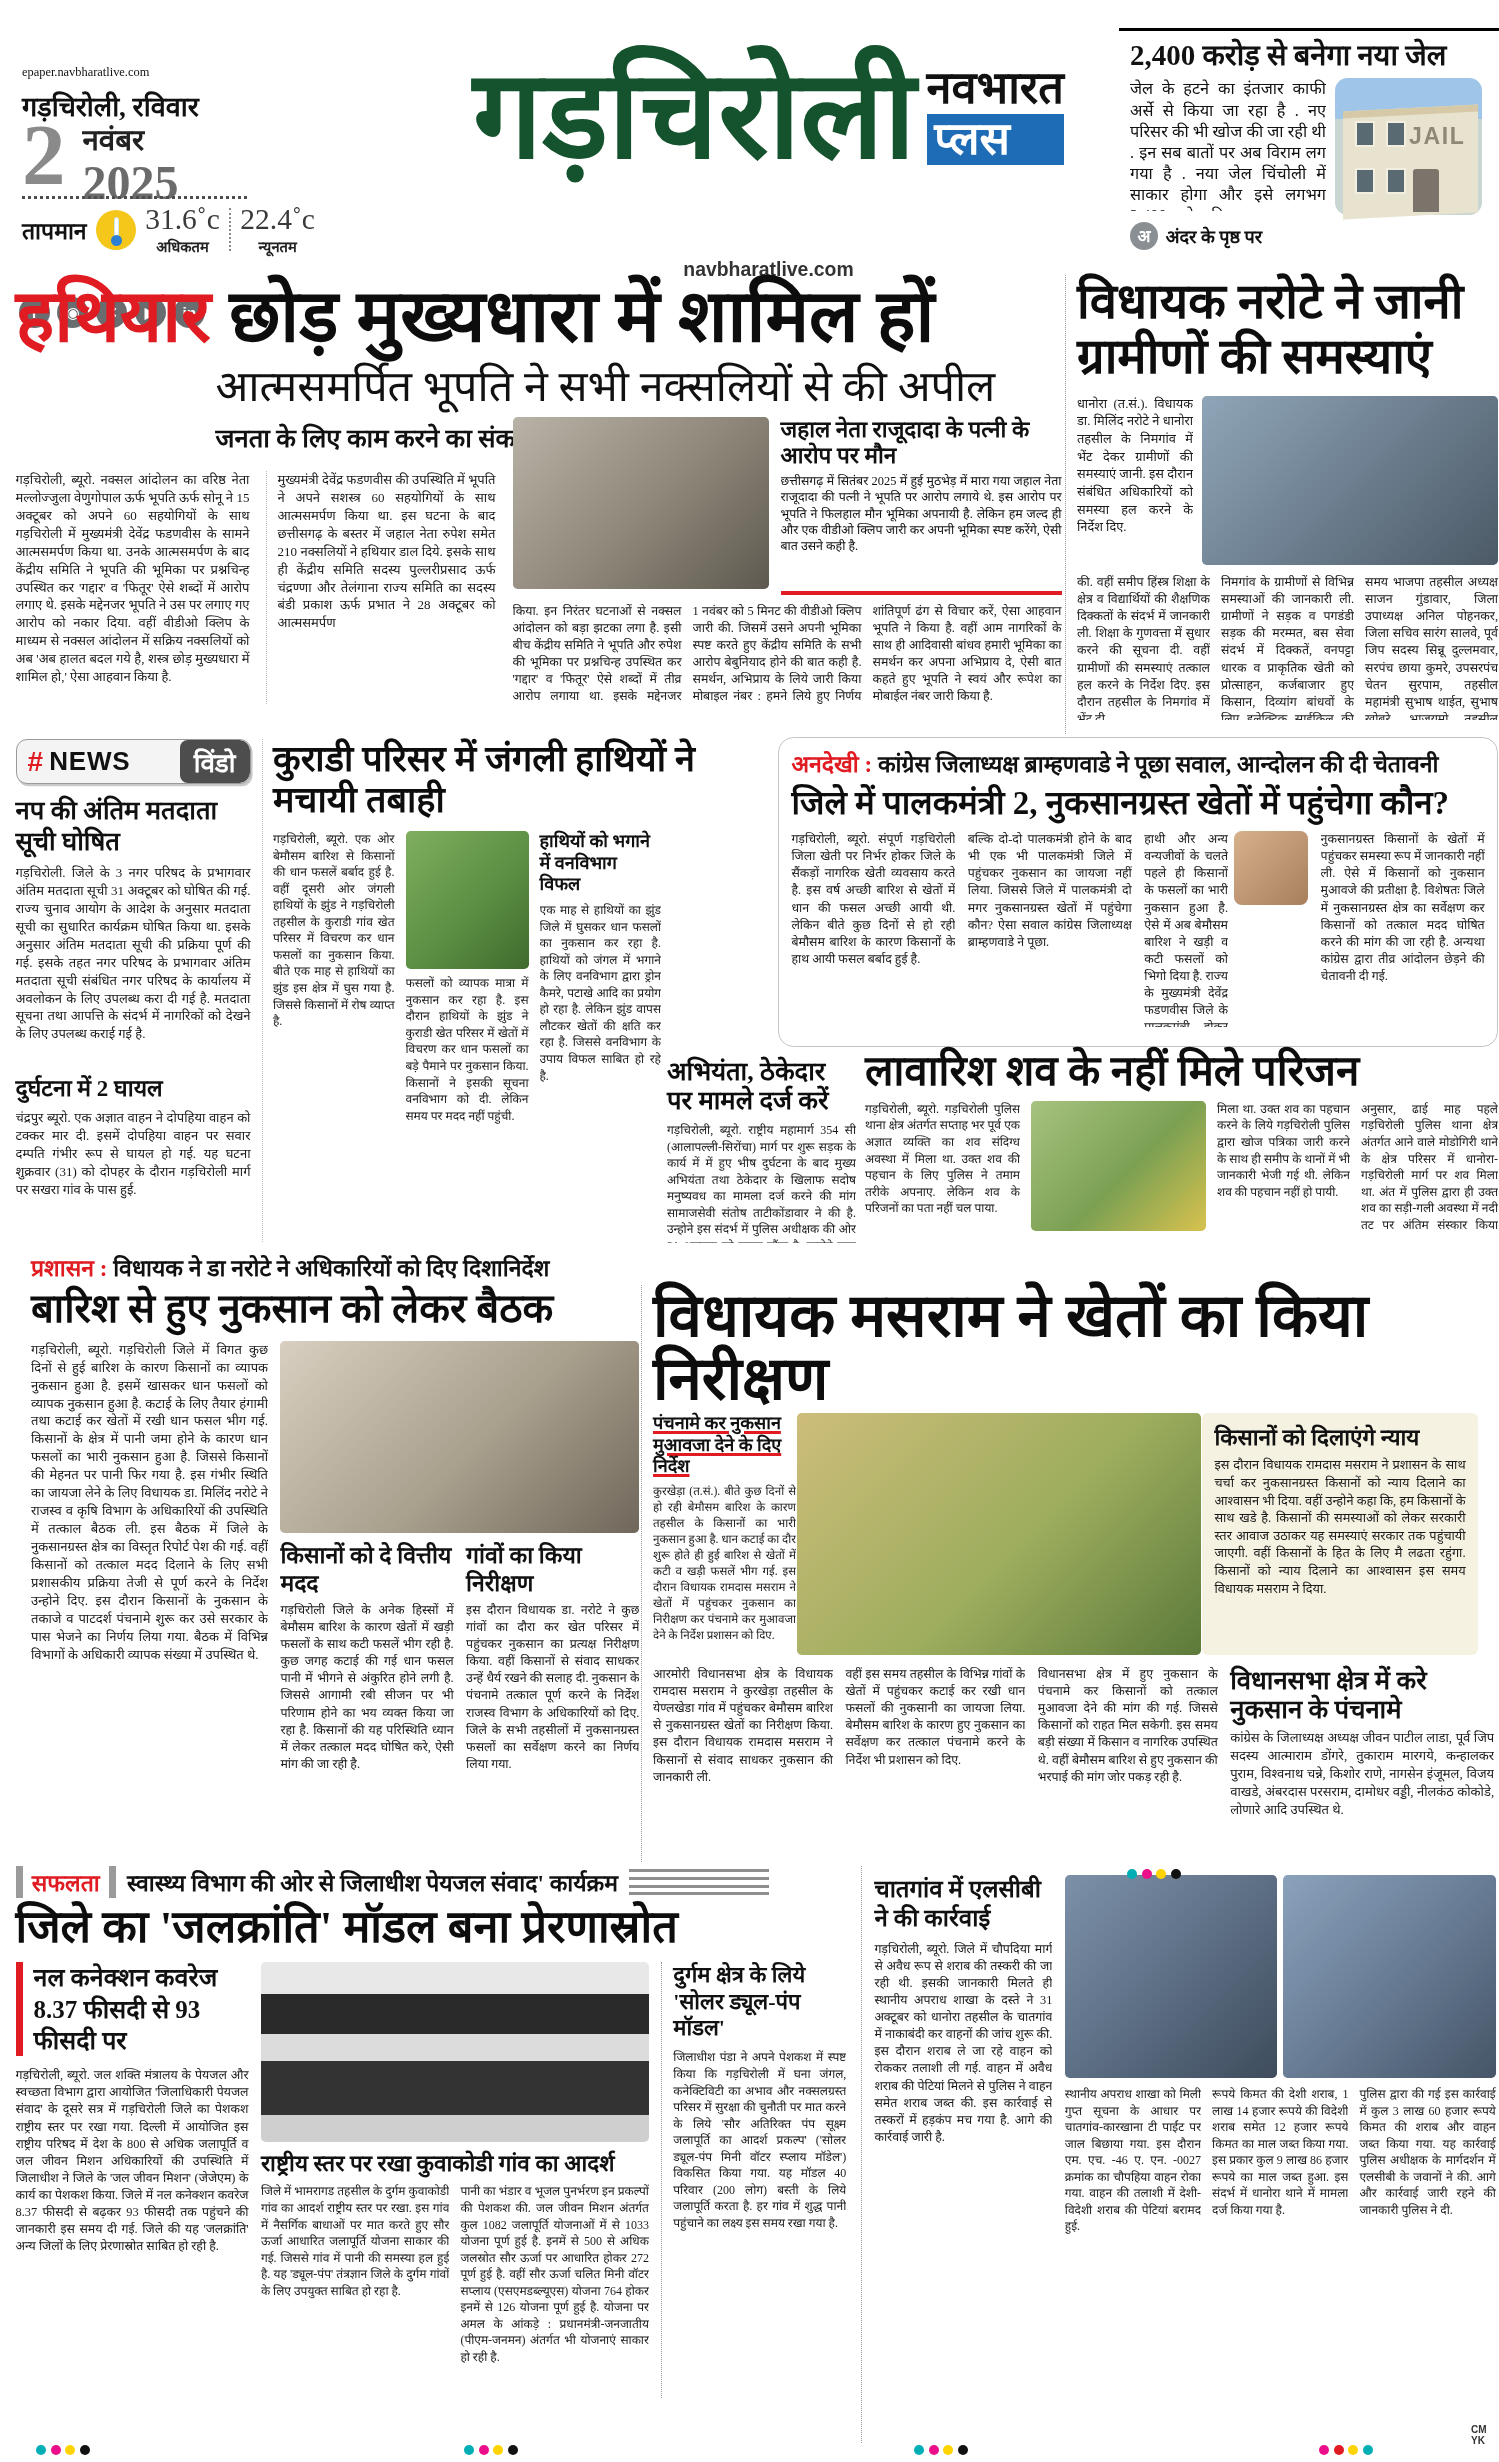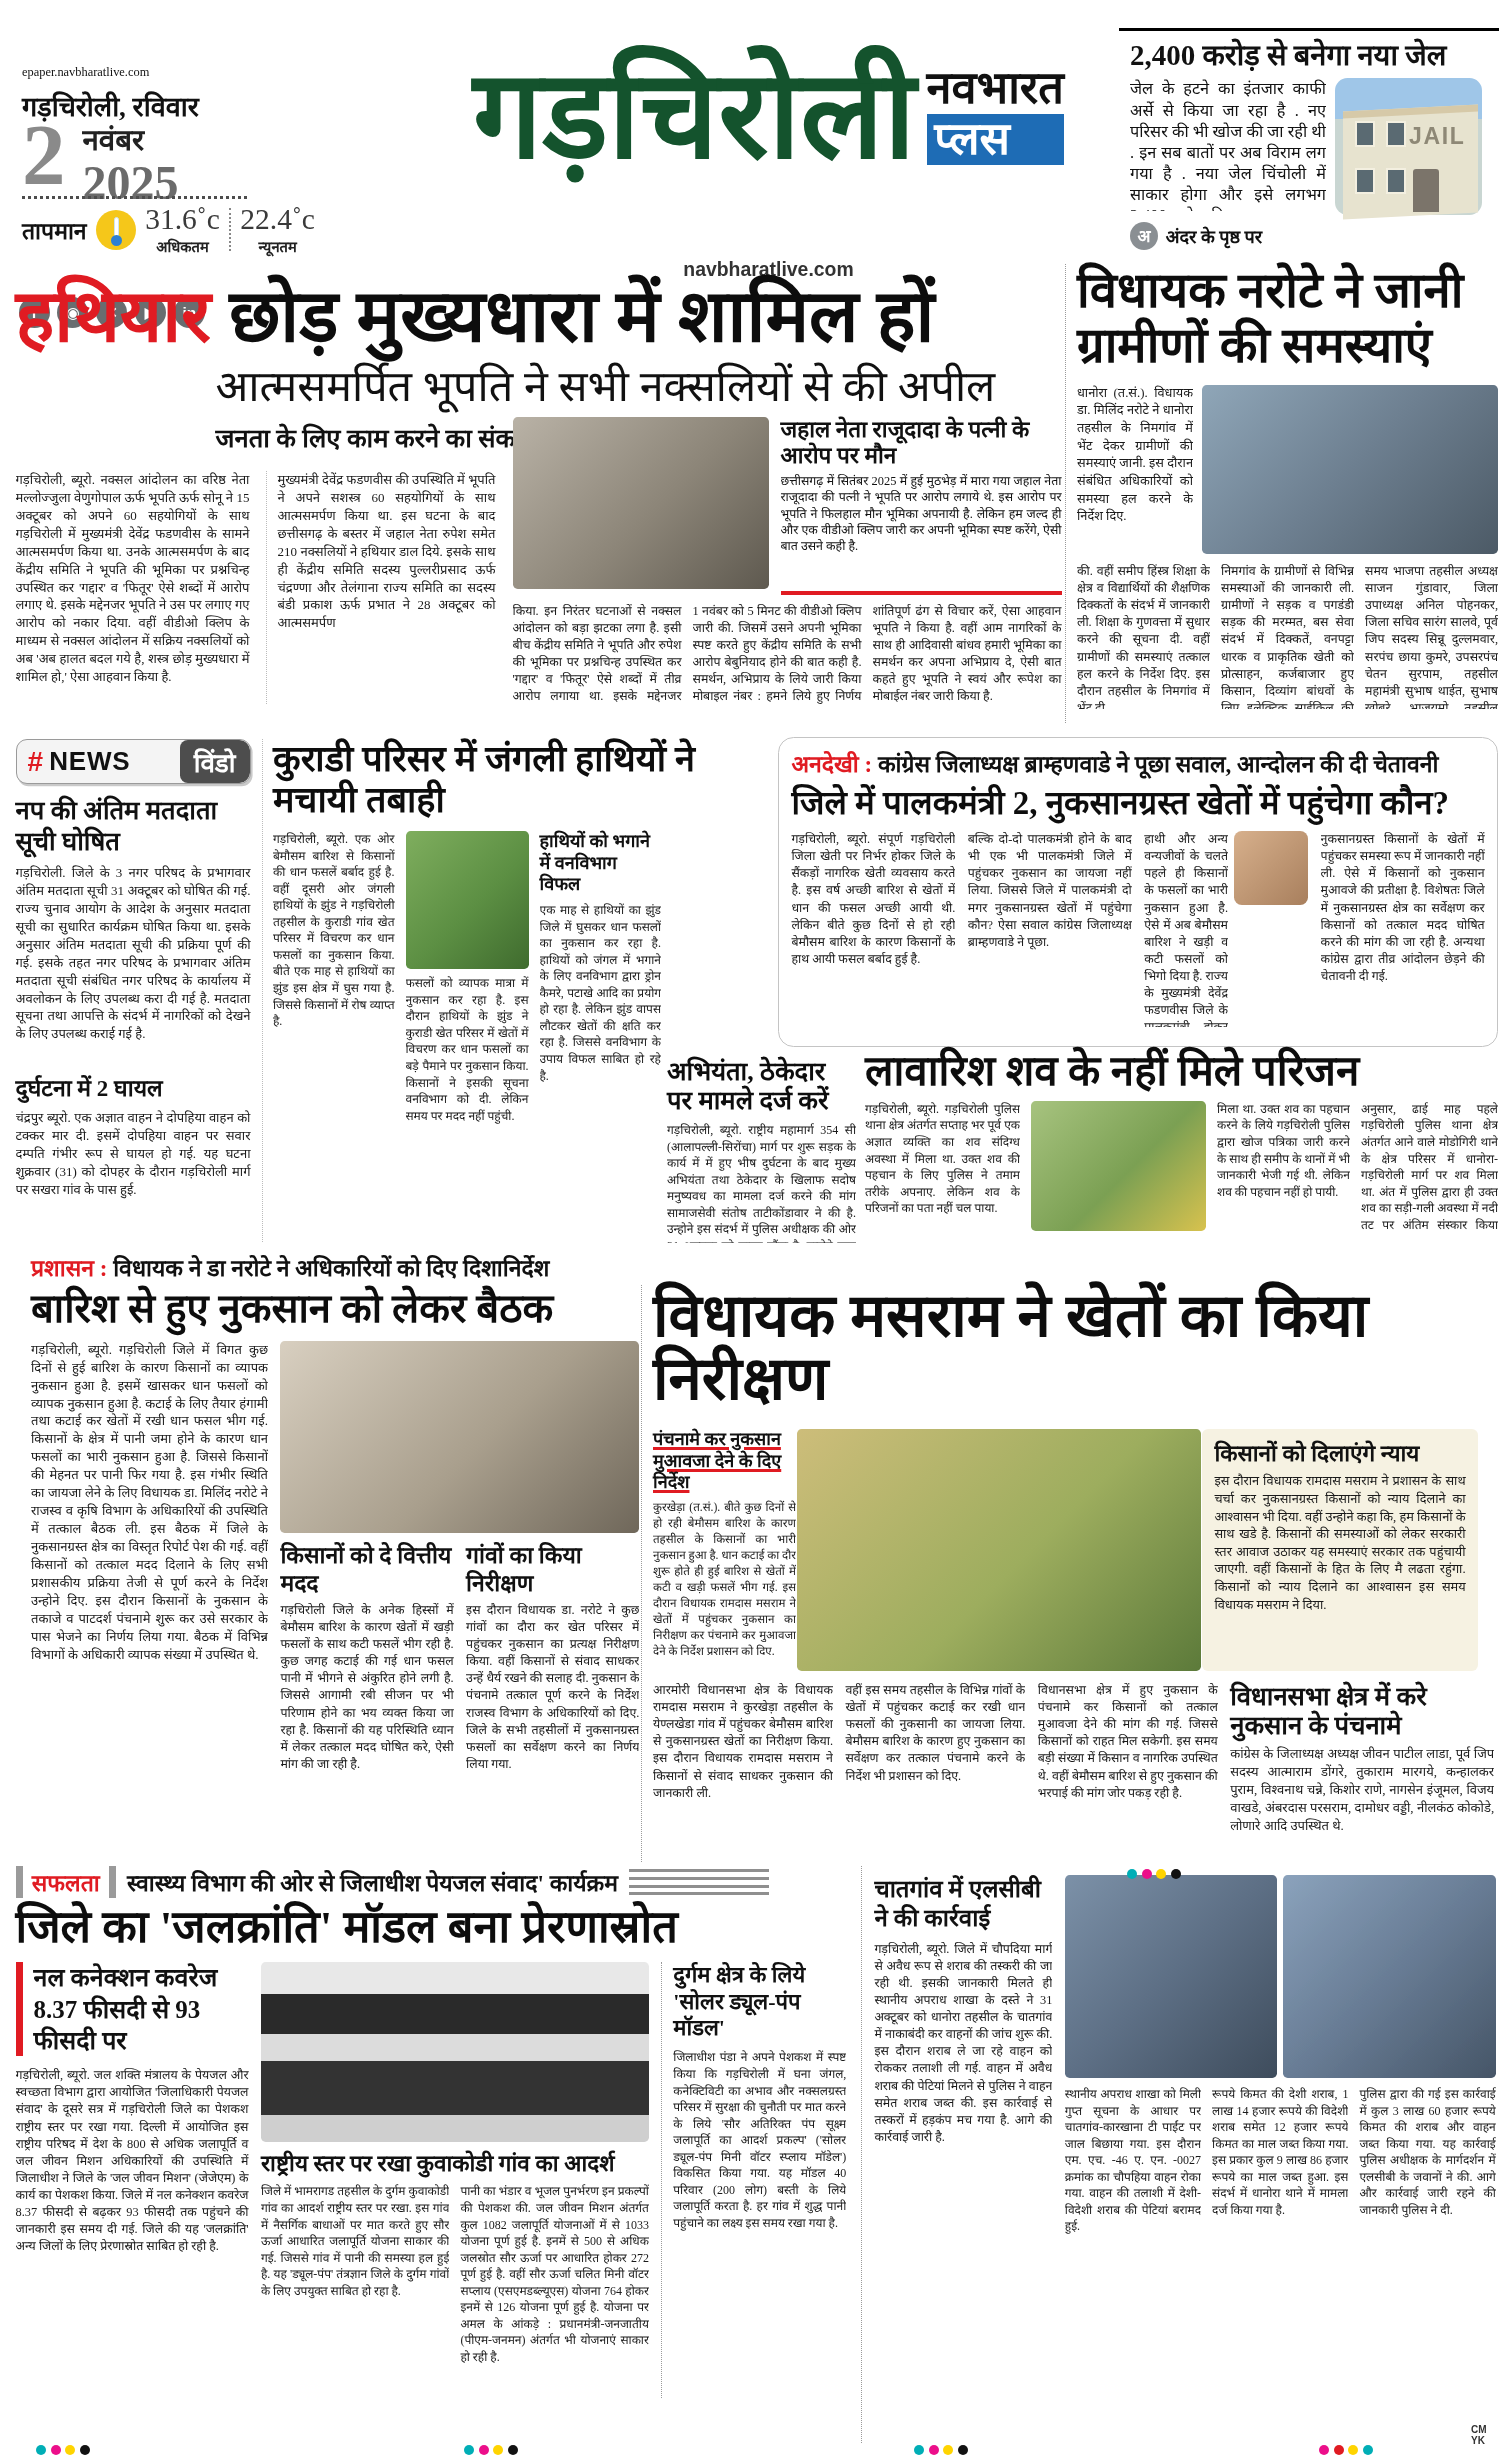--- a/index.html
+++ b/index.html
@@ -168,21 +168,21 @@
       <div class="abs" style="left:765px;top:0;width:281px;height:178px;border-bottom:4.7px solid #e01b22;padding-bottom:4.7px">
         <div class="inset-t">जहाल नेता राजूदादा के पत्नी के आरोप पर मौन</div>
         <div class="inset-b" style="height:123px">छत्तीसगढ़ में सितंबर 2025 में हुई मुठभेड़ में मारा गया जहाल नेता राजूदादा की पत्नी ने भूपति पर आरोप लगाये थे. इस आरोप पर भूपति ने फिलहाल मौन भूमिका अपनायी है. लेकिन हम जल्द ही और एक वीडीओ क्लिप जारी कर अपनी भूमिका स्पष्ट करेंगे, ऐसी बात उसने कही है.</div>
       </div>
       <div class="abs bt" style="left:497px;top:186px;width:169px;height:101px;font-size:12.4px">किया. इन निरंतर घटनाओं से नक्सल आंदोलन को बड़ा झटका लगा है. इसी बीच केंद्रीय समिति ने भूपति और रुपेश की भूमिका पर प्रश्नचिन्ह उपस्थित कर 'गद्दार' व 'फितूर' ऐसे शब्दों में तीव्र आरोप लगाया था. इसके मद्देनजर आत्मसमर्पण के बाद भूपति ने पहली बार</div>
       <div class="abs bt" style="left:677px;top:186px;width:169px;height:101px;font-size:12.4px">1 नवंबर को 5 मिनट की वीडीओ क्लिप जारी की. जिसमें उसने अपनी भूमिका स्पष्ट करते हुए केंद्रीय समिति के सभी आरोप बेबुनियाद होने की बात कही है. समर्थन, अभिप्राय के लिये जारी किया मोबाइल नंबर : हमने लिये हुए निर्णय पर आंदोलन के सक्रिय नक्सली</div>
       <div class="abs bt" style="left:857px;top:186px;width:189px;height:101px;font-size:12.4px">शांतिपूर्ण ढंग से विचार करें, ऐसा आहवान भूपति ने किया है. वहीं आम नागरिकों के साथ ही आदिवासी बांधव हमारी भूमिका का समर्थन कर अपना अभिप्राय दे, ऐसी बात कहते हुए भूपति ने स्वयं और रूपेश का मोबाईल नंबर जारी किया है.</div>
     </div>
   </div>
 
-  <div class="abs vdots" style="left:1065px;top:264px;width:433px;height:459px;padding-left:11px">
+  <div class="abs vdots" style="left:1065px;top:275px;width:433px;height:459px;padding-left:11px">
     <h2 class="h-narote">विधायक नरोटे ने जानी ग्रामीणों की समस्याएं</h2>
     <div style="display:flex;gap:9.3px;margin-top:11px">
       <div class="bt" style="width:116px;height:169px;font-size:12.8px">धानोरा (त.सं.). विधायक डा. मिलिंद नरोटे ने धानोरा तहसील के निमगांव में भेंट देकर ग्रामीणों की समस्याएं जानी. इस दौरान संबंधित अधिकारियों को समस्या हल करने के निर्देश दिए.</div>
       <div class="ph ph-crowd" style="flex:1;height:169px"></div>
     </div>
     <div style="display:flex;gap:11px;margin-top:9.3px">
       <div class="bt" style="flex:1;height:146px;font-size:12.4px">की. वहीं समीप हिंस्त्र शिक्षा के क्षेत्र व विद्यार्थियों की शैक्षणिक दिक्कतों के संदर्भ में जानकारी ली. शिक्षा के गुणवत्ता में सुधार करने की सूचना दी. वहीं ग्रामीणों की समस्याएं तत्काल हल करने के निर्देश दिए. इस दौरान तहसील के निमगांव में भेंट दी.</div>
       <div class="bt" style="flex:1;height:146px;font-size:12.4px">निमगांव के ग्रामीणों से विभिन्न समस्याओं की जानकारी ली. ग्रामीणों ने सड़क व पगडंडी सड़क की मरम्मत, बस सेवा संदर्भ में दिक्कतें, वनपट्टा धारक व प्राकृतिक खेती को प्रोत्साहन, कर्जबाजार हुए किसान, दिव्यांग बांधवों के लिए इलेक्ट्रिक साईकिल की जरूरत, पेयजल की समस्या आदि विभिन्न मुद्दों पर चर्चा की.</div>
       <div class="bt" style="flex:1;height:146px;font-size:12.4px">समय भाजपा तहसील अध्यक्ष साजन गुंडावार, जिला उपाध्यक्ष अनिल पोहनकर, जिला सचिव सारंग सालवे, पूर्व जिप सदस्य सिन्नू दुल्लमवार, सरपंच छाया कुमरे, उपसरपंच चेतन सुरपाम, तहसील महामंत्री सुभाष थाईत, सुभाष खोबरे, भाजयुमो तहसील अध्यक्ष सौरव महारे आदि उपस्थित थे.</div>
     </div>
@@ -262,21 +262,21 @@
             <div class="subhead">गांवों का किया निरीक्षण</div>
             <div class="bt" style="margin-top:4.7px;height:248px;font-size:12.4px">इस दौरान विधायक डा. नरोटे ने कुछ गांवों का दौरा कर खेत परिसर में पहुंचकर नुकसान का प्रत्यक्ष निरीक्षण किया. वहीं किसानों से संवाद साधकर उन्हें धैर्य रखने की सलाह दी. नुकसान के पंचनामे तत्काल पूर्ण करने के निर्देश राजस्व विभाग के अधिकारियों को दिए. जिले के सभी तहसीलों में नुकसानग्रस्त फसलों का सर्वेक्षण करने का निर्णय लिया गया.</div>
           </div>
         </div>
       </div>
     </div>
   </div>
 
   <div class="abs vdots" style="left:641px;top:1285px;width:857px;height:577px;padding-left:11px">
     <h2 class="h-masram">विधायक मसराम ने खेतों का किया निरीक्षण</h2>
-    <div style="display:flex;gap:1px;margin-top:18px">
+    <div style="display:flex;gap:1px;margin-top:2px">
       <div style="width:143px">
         <div class="subhead" style="font-size:18px;text-decoration:underline;text-decoration-color:#e01b22;text-decoration-thickness:3.1px">पंचनामे कर नुकसान मुआवजा देने के दिए निर्देश</div>
         <div class="bt" style="margin-top:6.2px;height:155px;font-size:11.6px">कुरखेड़ा (त.सं.). बीते कुछ दिनों से हो रही बेमौसम बारिश के कारण तहसील के किसानों का भारी नुकसान हुआ है. धान कटाई का दौर शुरू होते ही हुई बारिश से खेतों में कटी व खड़ी फसलें भीग गई. इस दौरान विधायक रामदास मसराम ने खेतों में पहुंचकर नुकसान का निरीक्षण कर पंचनामे कर मुआवजा देने के निर्देश प्रशासन को दिए.</div>
       </div>
       <div class="ph ph-farm" style="width:404px;height:242px"></div>
       <div class="cream" style="width:276px;height:242px">
         <div class="subhead" style="font-size:22.5px">किसानों को दिलाएंगे न्याय</div>
         <div class="bt" style="margin-top:6.2px;height:185px;font-size:12.8px">इस दौरान विधायक रामदास मसराम ने प्रशासन के साथ चर्चा कर नुकसानग्रस्त किसानों को न्याय दिलाने का आश्वासन भी दिया. वहीं उन्होने कहा कि, हम किसानों के साथ खडे है. किसानों की समस्याओं को लेकर सरकारी स्तर आवाज उठाकर यह समस्याएं सरकार तक पहुंचायी जाएगी. वहीं किसानों के हित के लिए मै लढता रहुंगा. किसानों को न्याय दिलाने का आश्वासन इस समय विधायक मसराम ने दिया.</div>
       </div>
     </div>

